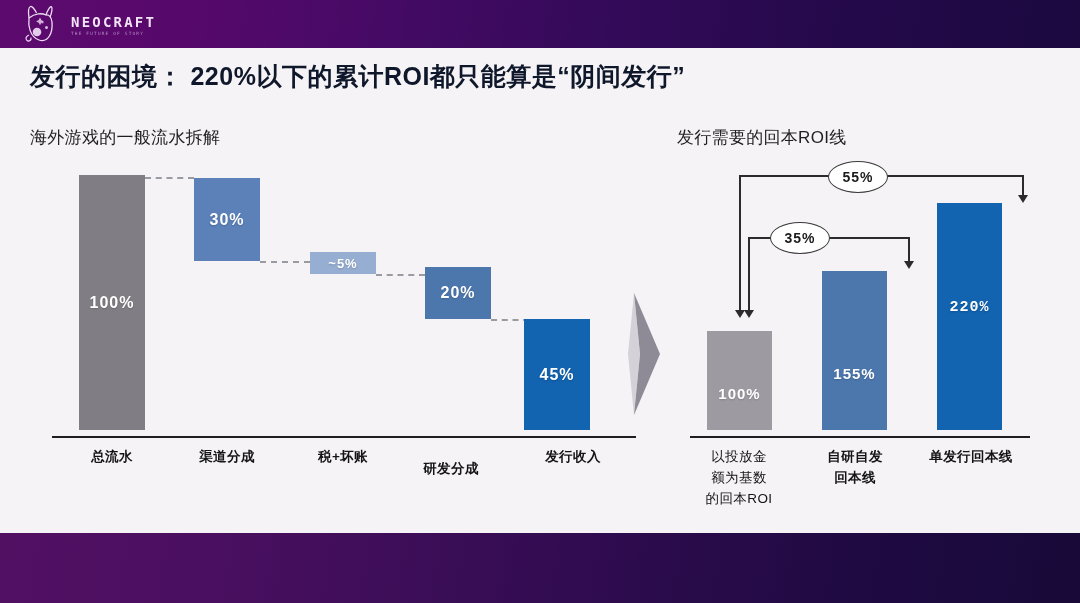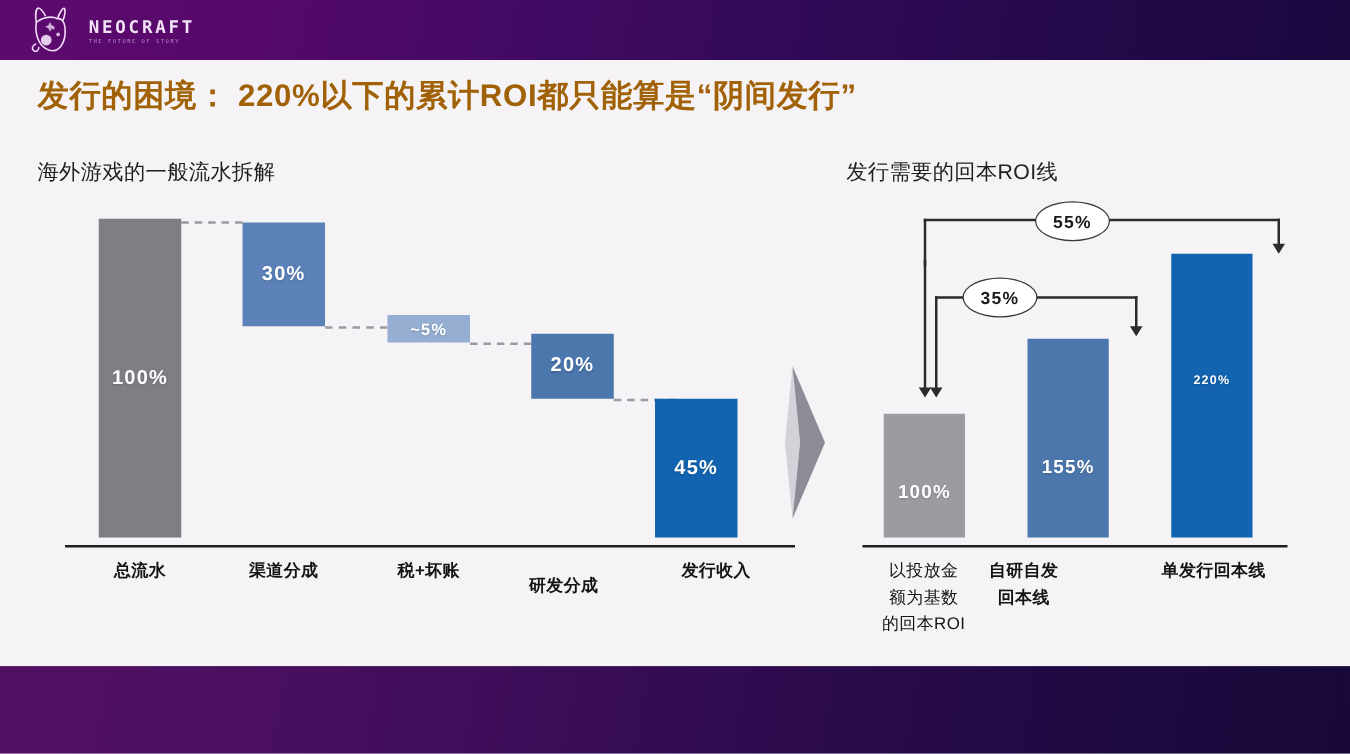--- a/index.html
+++ b/index.html
@@ -30,21 +30,21 @@
   
   #bottombar{
     position:absolute;left:0;top:533px;width:1080px;height:70px;
     background:linear-gradient(100deg,#521063 0%,#4a0f60 20%,#3a0d57 42%,#2a0b4b 62%,#1e0a41 82%,#180938 100%);
   }
   #bottombar-edge{position:absolute;left:0;top:533px;width:1080px;height:2px;background:#2e2740;opacity:.8;}
   
   #slide{position:absolute;left:0;top:48px;width:1080px;height:485px;background:#f5f3f6;}
   #title{
     position:absolute;left:30px;top:12px;
-    font-size:25px;font-weight:bold;color:#a16207;letter-spacing:.5px;
+    font-size:25px;font-weight:bold;color:#0f172a;letter-spacing:.5px;
     white-space:nowrap;
   }
   .sub-title{
     position:absolute;font-size:17px;font-weight:normal;color:#1f1f1f;letter-spacing:.3px;
   }
   
   .chart{position:absolute;}
   .axis{position:absolute;height:2px;background:#1e1e1e;}
   .bar{position:absolute;display:flex;align-items:center;justify-content:center;}
   .bar-label{
@@ -158,29 +158,29 @@
     <div class="callout" style="left:828px;top:113px;width:58px;height:30px;">55%</div>
     <div class="callout" style="left:770px;top:174px;width:58px;height:30px;">35%</div>
 
     <div class="bar" style="left:707px;top:283px;width:65px;height:99px;background:#9d9aa1;align-items:flex-end;padding-bottom:28px;box-sizing:border-box;">
       <span class="bar-label" style="font-size:15px;">100%</span>
     </div>
     <div class="bar" style="left:822px;top:223px;width:65px;height:159px;background:#4c77ad;align-items:flex-end;padding-bottom:48px;box-sizing:border-box;">
       <span class="bar-label" style="font-size:15px;">155%</span>
     </div>
     <div class="bar" style="left:937px;top:155px;width:65px;height:227px;background:#1263b0;align-items:flex-start;padding-top:96px;box-sizing:border-box;">
-      <span class="bar-label" style="font-size:10px;">220%</span>
+      <span class="bar-label" style="font-size:15px;font-family:Liberation Mono, monospace;">220%</span>
     </div>
 
     <div class="axis" style="left:690px;top:388px;width:340px;"></div>
 
     <div class="cat-label regular" style="left:694px;top:398px;width:90px;white-space:pre-line;">以投放金
 额为基数
 的回本ROI</div>
-    <div class="cat-label" style="left:774px;top:398px;width:90px;white-space:pre-line;">自研自发
+    <div class="cat-label" style="left:810px;top:398px;width:90px;white-space:pre-line;">自研自发
 回本线</div>
     <div class="cat-label" style="left:915px;top:398px;width:112px;white-space:pre-line;">单发行回本线</div>
   </div>
 
 </div>
 
 <div id="bottombar-edge"></div>
 <div id="bottombar"></div>
 
 </body></html>

